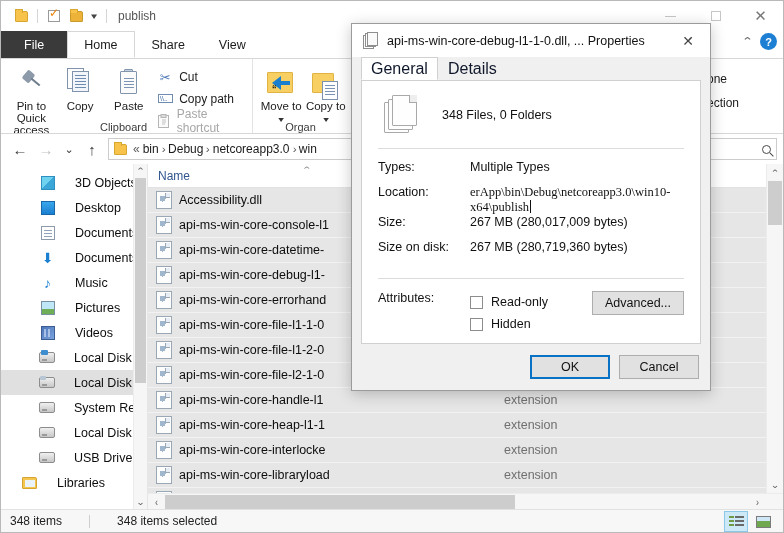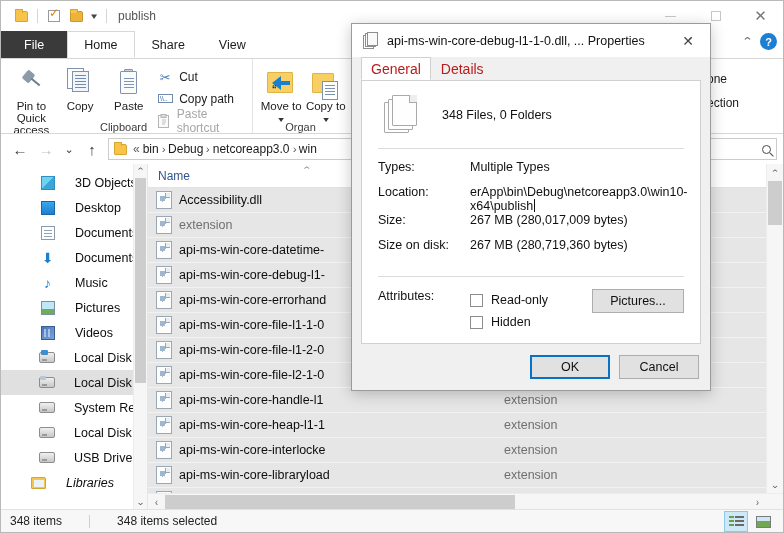--- a/index.html
+++ b/index.html
@@ -398,21 +398,21 @@
     position: absolute; right: 0; top: 0; width: 44px; height: 33px;
     display: flex; align-items: center; justify-content: center;
     font-size: 14px; color: #444;
   }
   .dlg-tabs {
     height: 23px; padding-left: 9px; display: flex; align-items: flex-end;
     background: #f0f0f0;
   }
   .dlg-tab {
     height: 23px; padding: 0 9px; display: flex; align-items: center;
-    font-size: 14px; color: #b91c1c; border: 1px solid transparent;
+    font-size: 16px; color: #0f172a; border: 1px solid transparent;
   }
   .dlg-tab.active {
     background: #ffffff; border-color: #d0d0d0; border-bottom-color: #fff;
     position: relative; z-index: 2;
   }
   .dlg-page {
     position: absolute; left: 9px; right: 9px; top: 56px; bottom: 46px;
     background: #ffffff; border: 1px solid #d0d0d0;
     padding: 14px 16px 0 16px;
   }
@@ -429,21 +429,21 @@
   .multi-file-ico i:nth-child(3) { left: 8px; top: 0px; }
   .multi-file-ico i:nth-child(3):after {
     content:""; position:absolute; right:-1px; top:-1px; width:7px; height:7px;
     background:#eeeeee; border-left:1px solid #a9a9a9; border-bottom:1px solid #a9a9a9;
   }
   .head-text { font-size: 12.5px; color: #111; }
   .hr { height: 1px; background: #dcdcdc; margin: 0 0 11px 0; }
   .prow { display: flex; align-items: baseline; min-height: 25px; }
   .plabel { width: 92px; font-size: 12.5px; color: #111; flex: none; }
   .pvalue { font-size: 12.5px; color: #111; }
-  .loc-field { position: relative; display: inline-block; }
+  .loc-field { position: relative; display: inline-block; font-family: Liberation Serif, serif; }
   .caret {
     display: inline-block; width: 1px; height: 13px; background: #111;
     vertical-align: -2px; margin-left: 1px;
   }
   .attr-row { display: flex; align-items: flex-start; margin-top: 4px; }
   .cbwrap { display: flex; align-items: center; gap: 8px; height: 22px; }
   .cbox { width: 13px; height: 13px; border: 1px solid #8d8d8d; background: #fff; flex: none; }
   .adv-btn {
     margin-left: auto; width: 92px; height: 24px;
     background: #e1e1e1; border: 1px solid #adadad;
@@ -684,21 +684,21 @@
             <span class="idrv"></span>
           </span>
         <span class="nav-label">Local Disk (F:)</span>
       </div>
       <div class="nav-item">
         <span class="nico">
             <span class="idrv"></span>
           </span>
         <span class="nav-label">USB Drive (G:)</span>
       </div>
-      <div class="nav-item" style="padding-left:29px;font-style:italic;">
+      <div class="nav-item" style="padding-left:20px;">
         <span class="nico">
             <span class="ilib"></span>
           </span>
         <span class="nav-label">Libraries</span>
       </div>
 
       <div class="navscroll">
         <div class="arw">⌃</div>
         <div class="thumb"></div>
         <div class="arw" style="position:absolute;bottom:0;left:0;right:0;">⌄</div>
@@ -712,20 +712,21 @@
         <div class="sortmark">⌃</div>
       </div>
 
       <div class="filerow">
         <span class="fico"></span>
         <span class="fname">Accessibility.dll</span>
         <span class="ftype"></span>
       </div>
       <div class="filerow">
         <span class="fico"></span>
+        <span class="fname">api-ms-win-core-console-l1</span>
         <span class="ftype">extension</span>
       </div>
       <div class="filerow">
         <span class="fico"></span>
         <span class="fname">api-ms-win-core-datetime-</span>
         <span class="ftype">extension</span>
       </div>
       <div class="filerow">
         <span class="fico"></span>
         <span class="fname">api-ms-win-core-debug-l1-</span>
@@ -860,21 +861,21 @@
         <div>
           <div class="cbwrap">
             <span class="cbox"></span>
             <span class="pvalue">Read-only</span>
           </div>
           <div class="cbwrap">
             <span class="cbox"></span>
             <span class="pvalue">Hidden</span>
           </div>
         </div>
-        <span class="adv-btn">Pictures...</span>
+        <span class="adv-btn">Advanced...</span>
       </div>
     </div>
 
     <div class="dlg-buttons">
       <span class="dbtn default">OK</span>
       <span class="dbtn">Cancel</span>
     </div>
   </div>
 
 </div>

